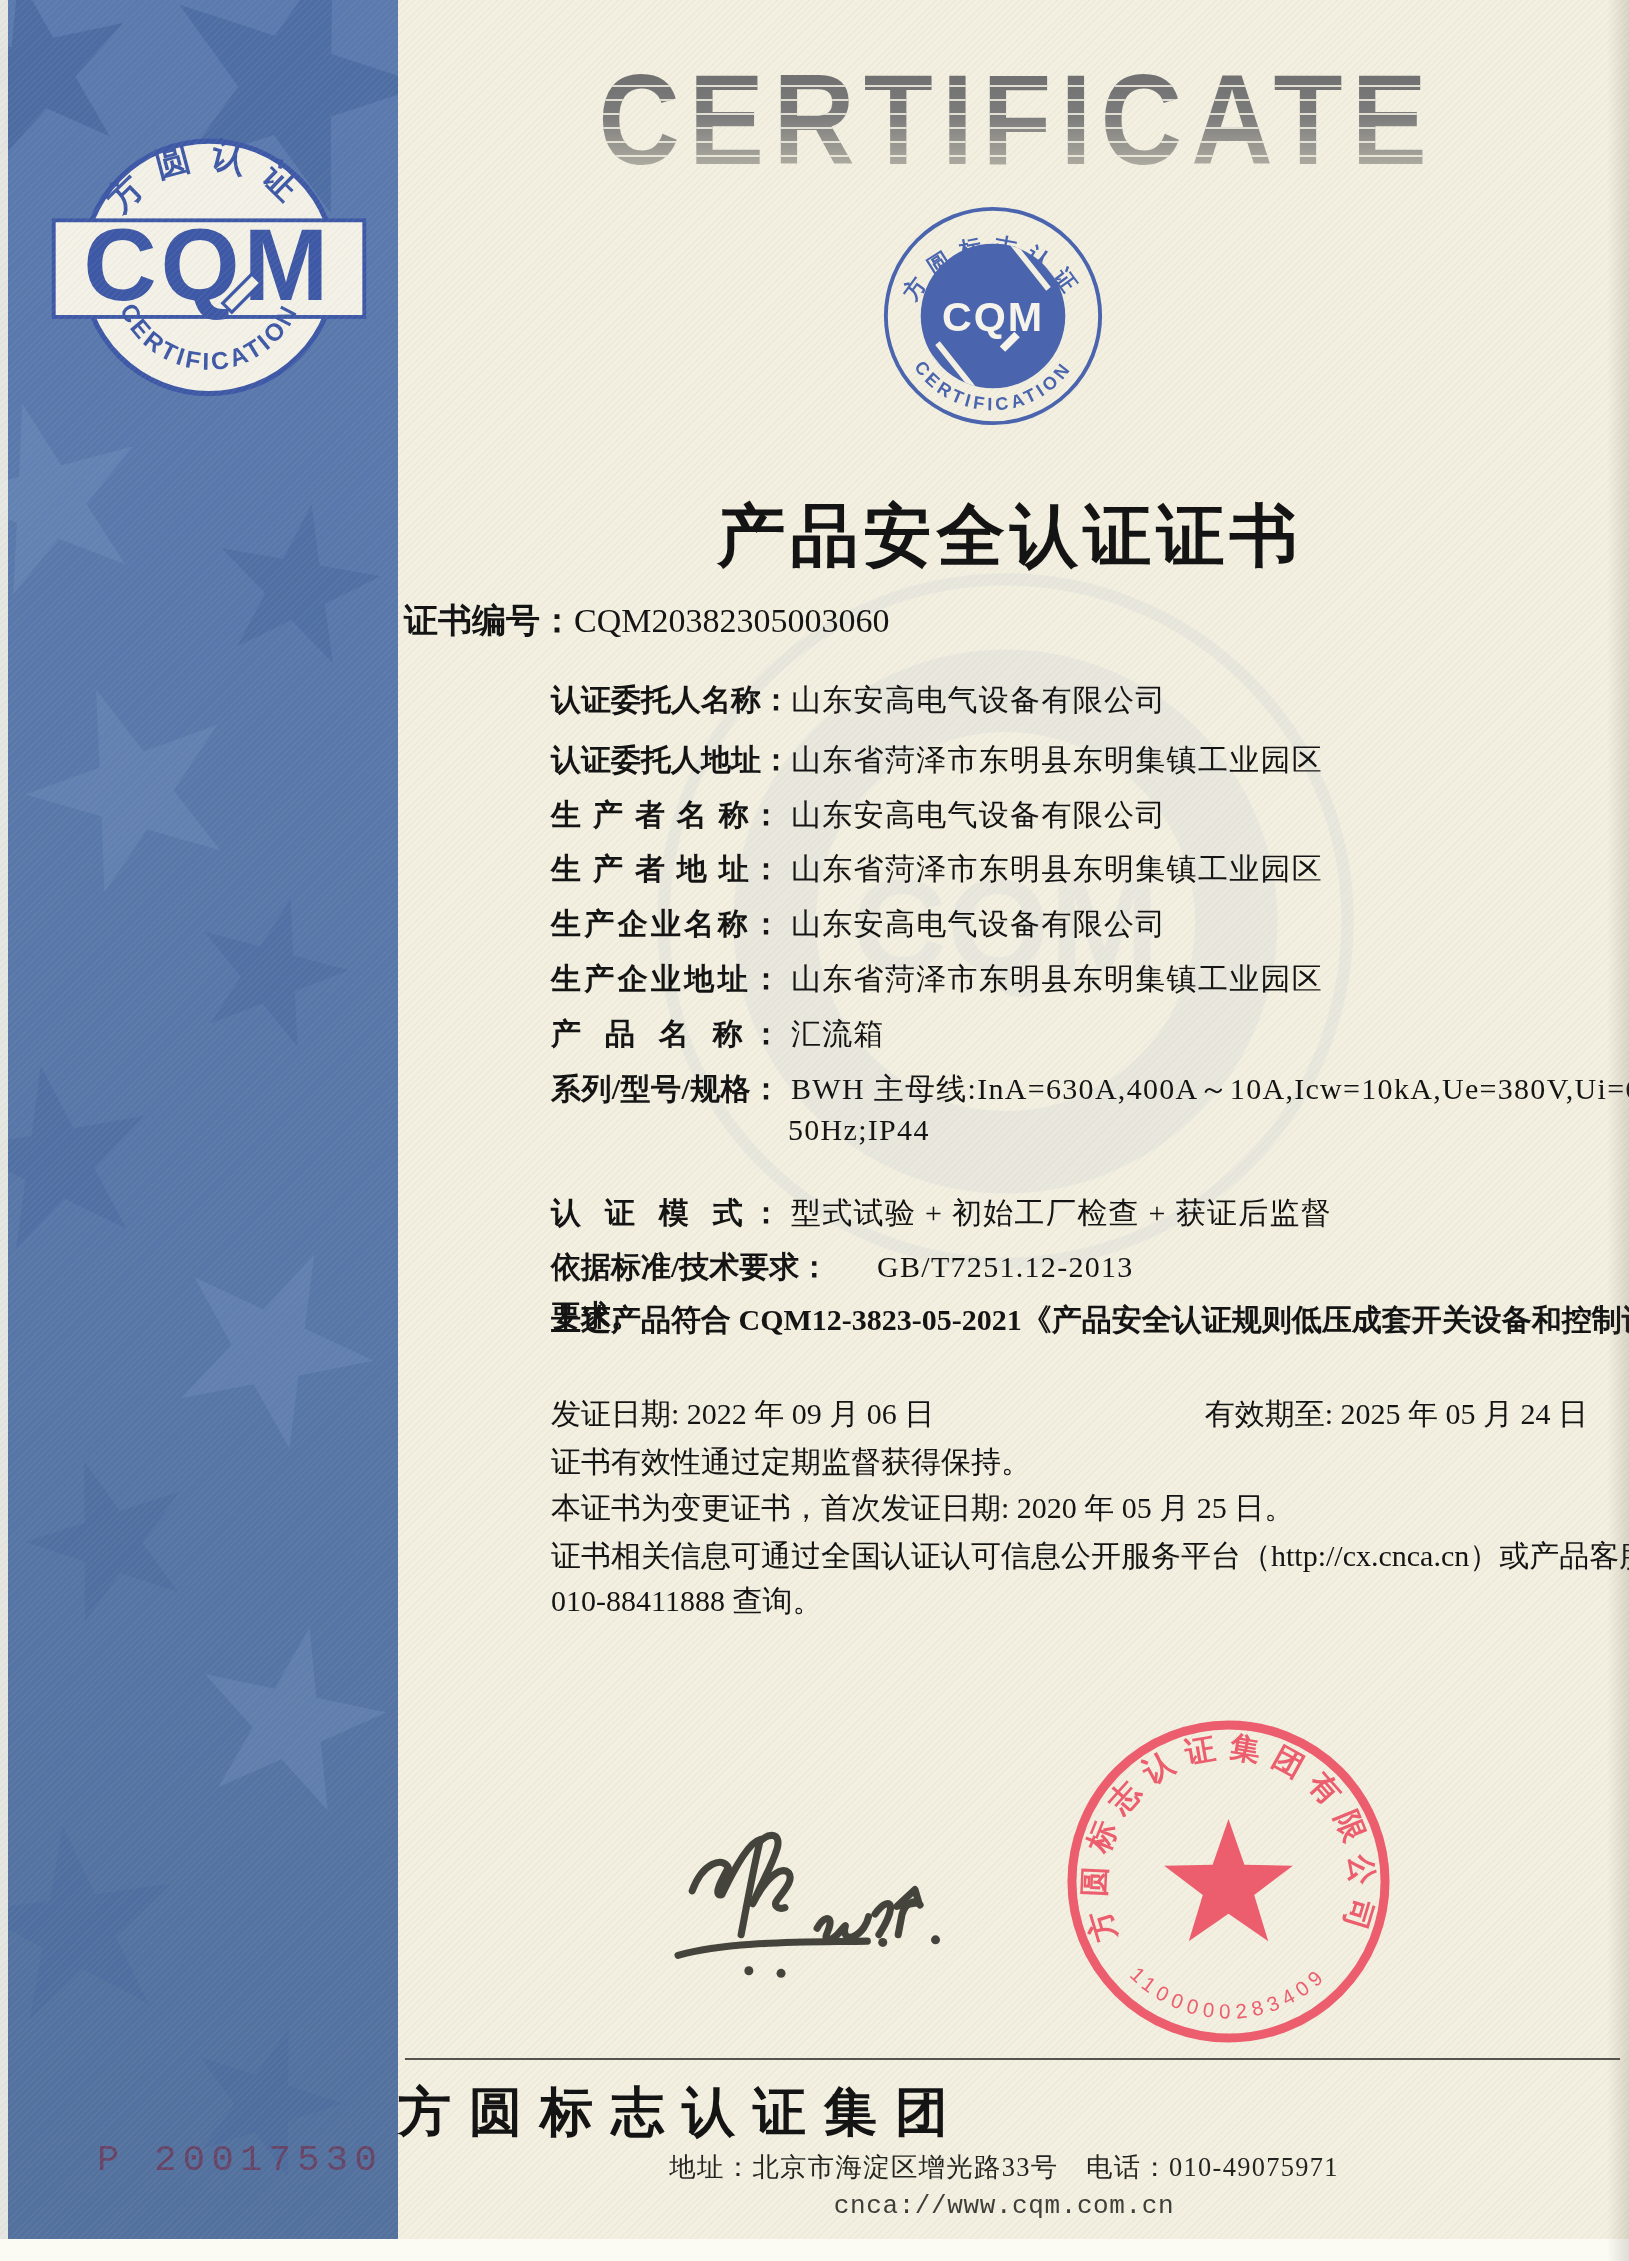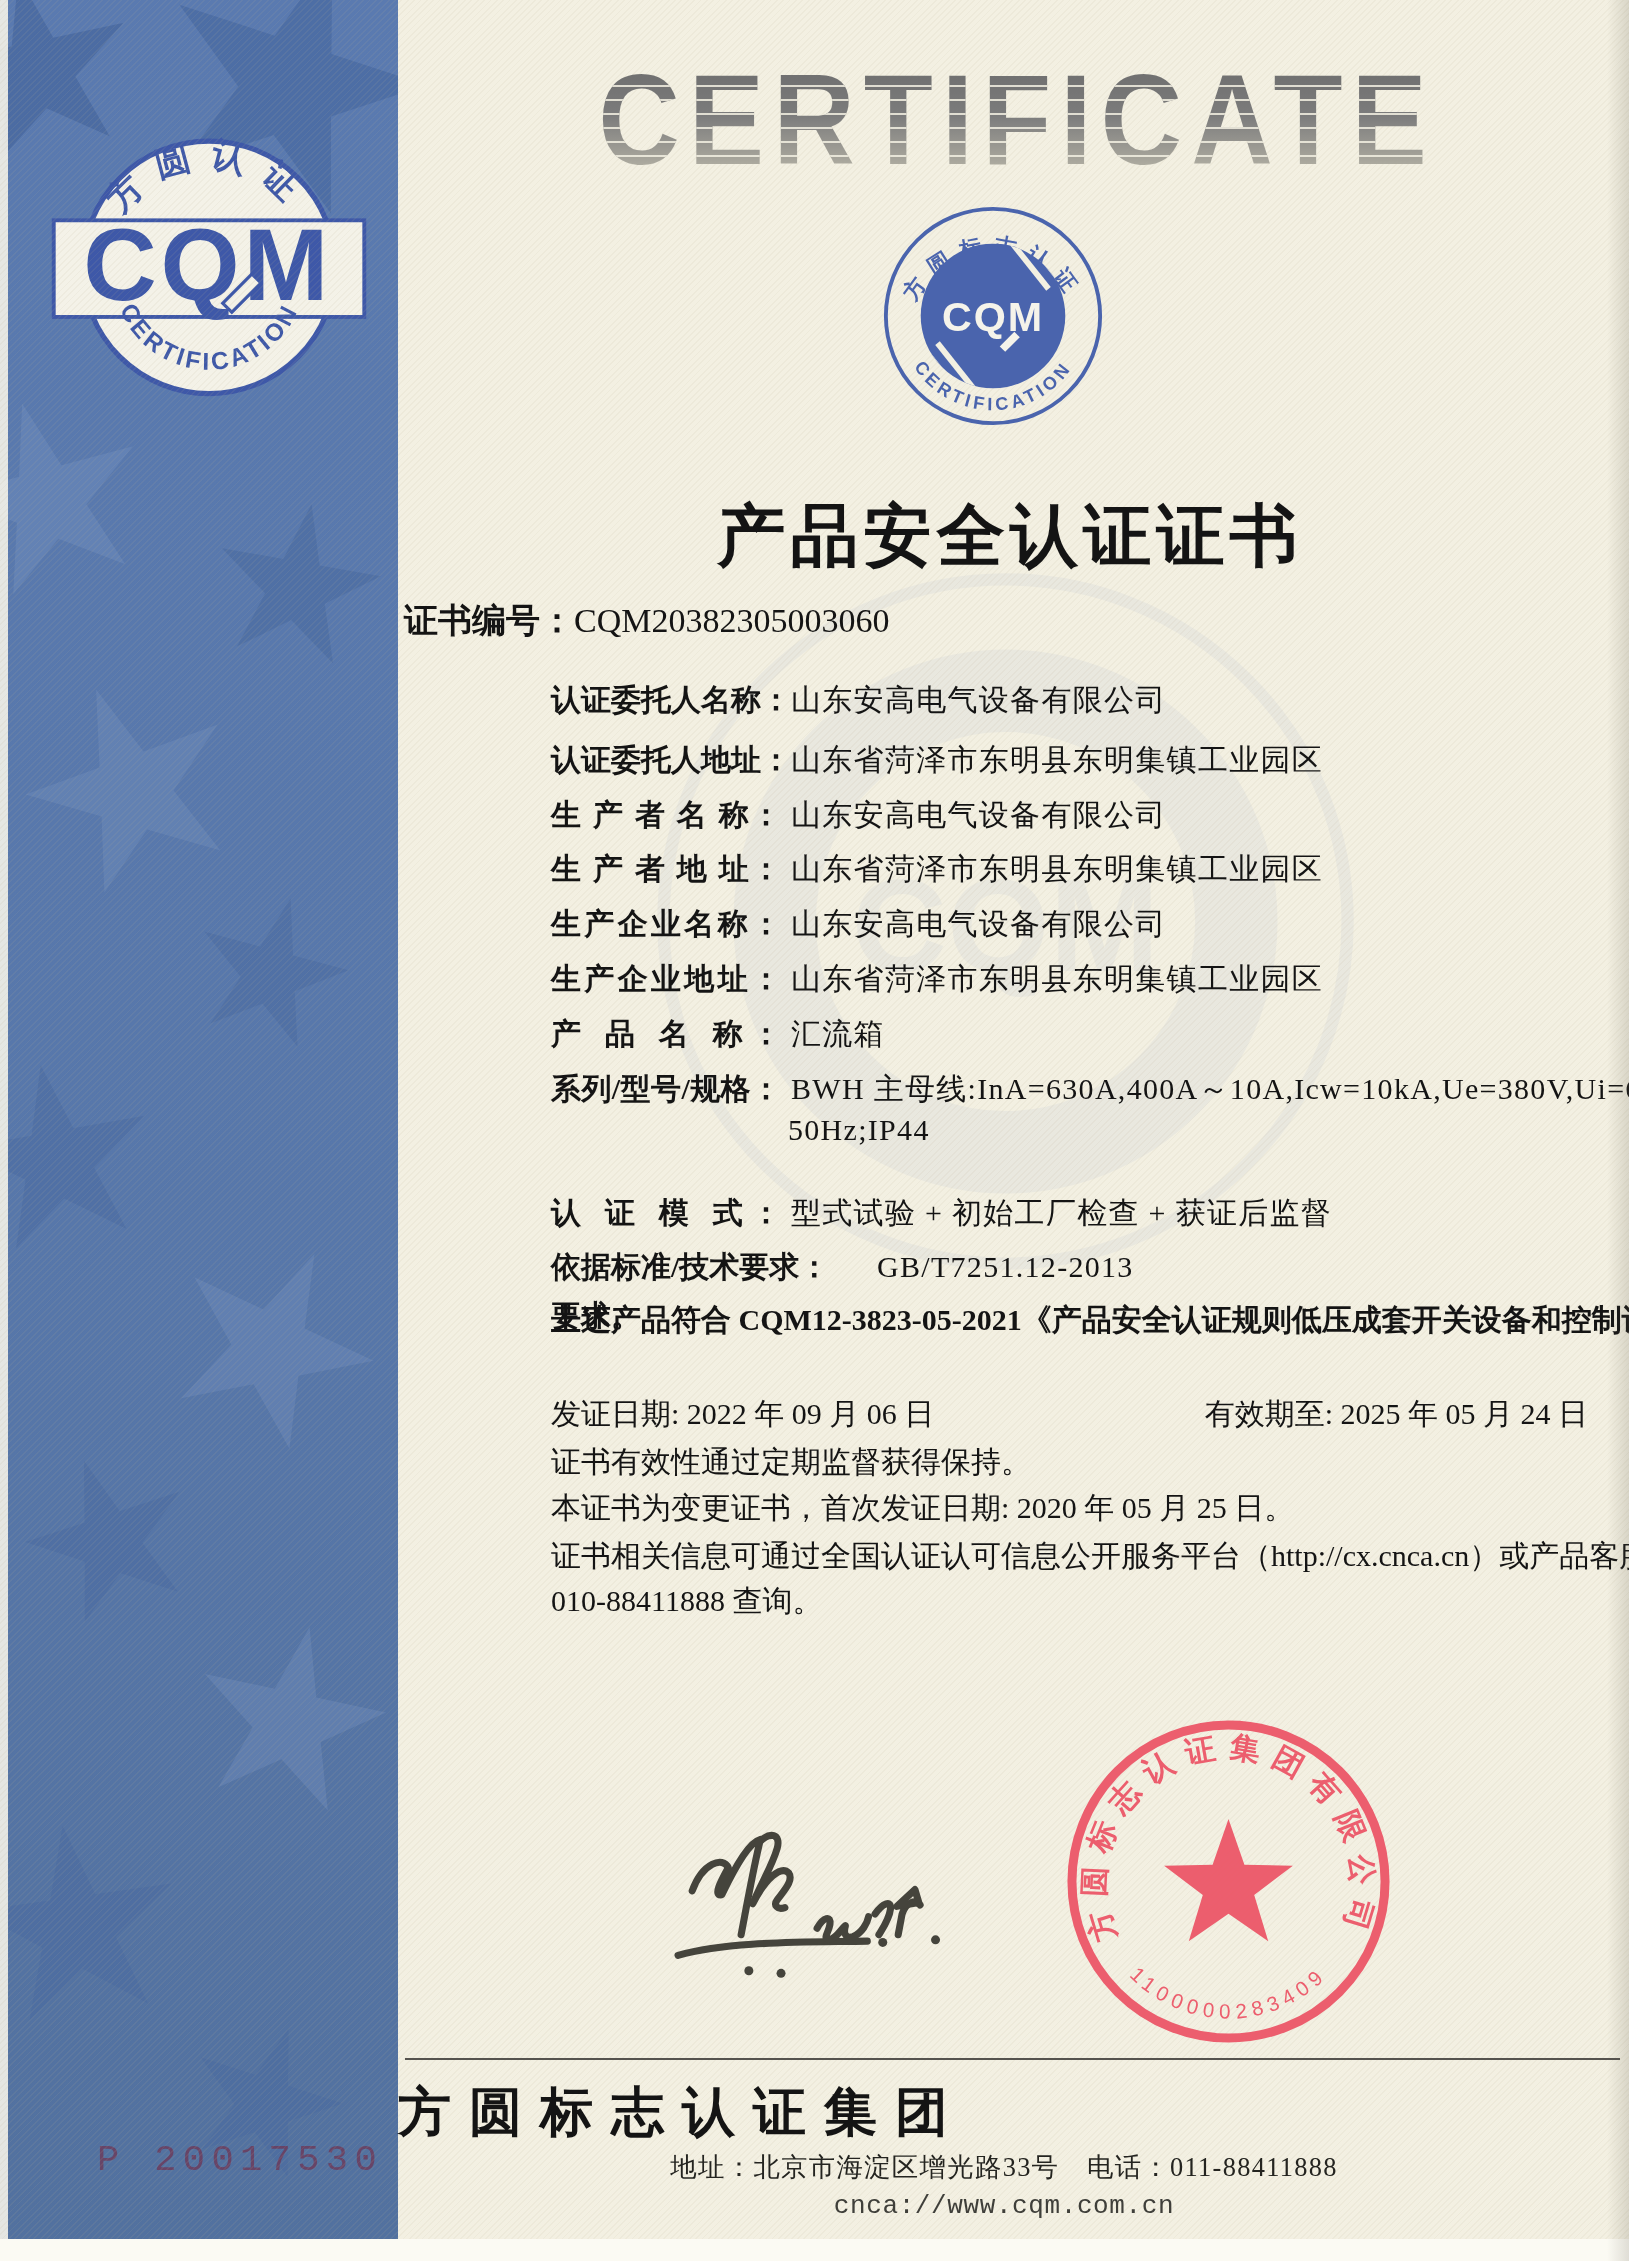--- a/index.html
+++ b/index.html
@@ -222,19 +222,19 @@
       <textPath href="#stampTop" startOffset="50%" text-anchor="middle">方圆标志认证集团有限公司</textPath>
     </text>
     <polygon fill="#ec4f62" points="260,163 284.7,234 359.9,235.6 299.9,281 321.7,352.9 260,310 198.3,352.9 220.1,281 160.1,235.6 235.3,234"></polygon>
     <text fill="#ec4f62" font-size="32" letter-spacing="9" font-family="Liberation Sans, sans-serif">
       <textPath href="#stampBottom" startOffset="50%" text-anchor="middle">1100000283409</textPath>
     </text>
   </svg>
 
   <div class="divider"></div>
   <div class="footer-company">方圆标志认证集团</div>
-  <div class="footer-address">地址：北京市海淀区增光路33号　电话：011-88411888</div>
+  <div class="footer-address">地址：北京市海淀区增光路33号　电话：010-49075971</div>
   <div class="footer-url">cnca://www.cqm.com.cn</div>
 
   <div class="bottom-strip"></div>
   <div class="right-shade"></div>
 </div>
 
 
 </body></html>

